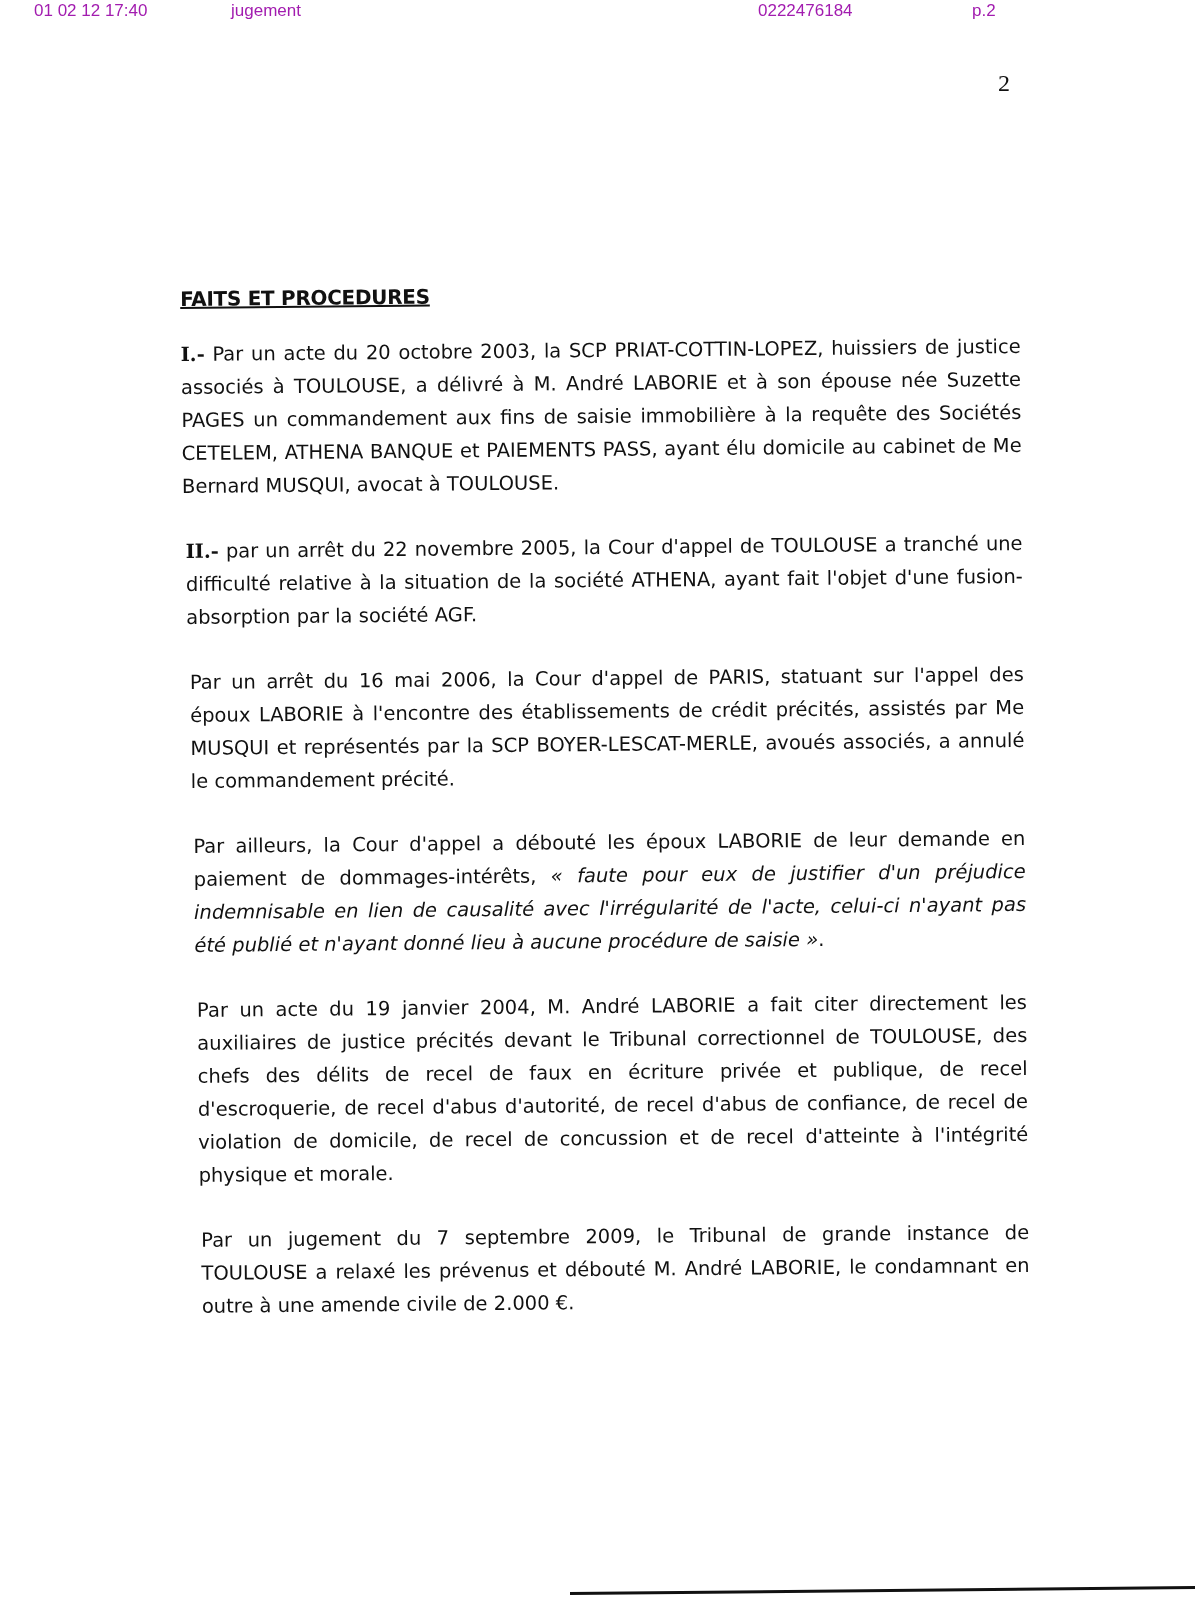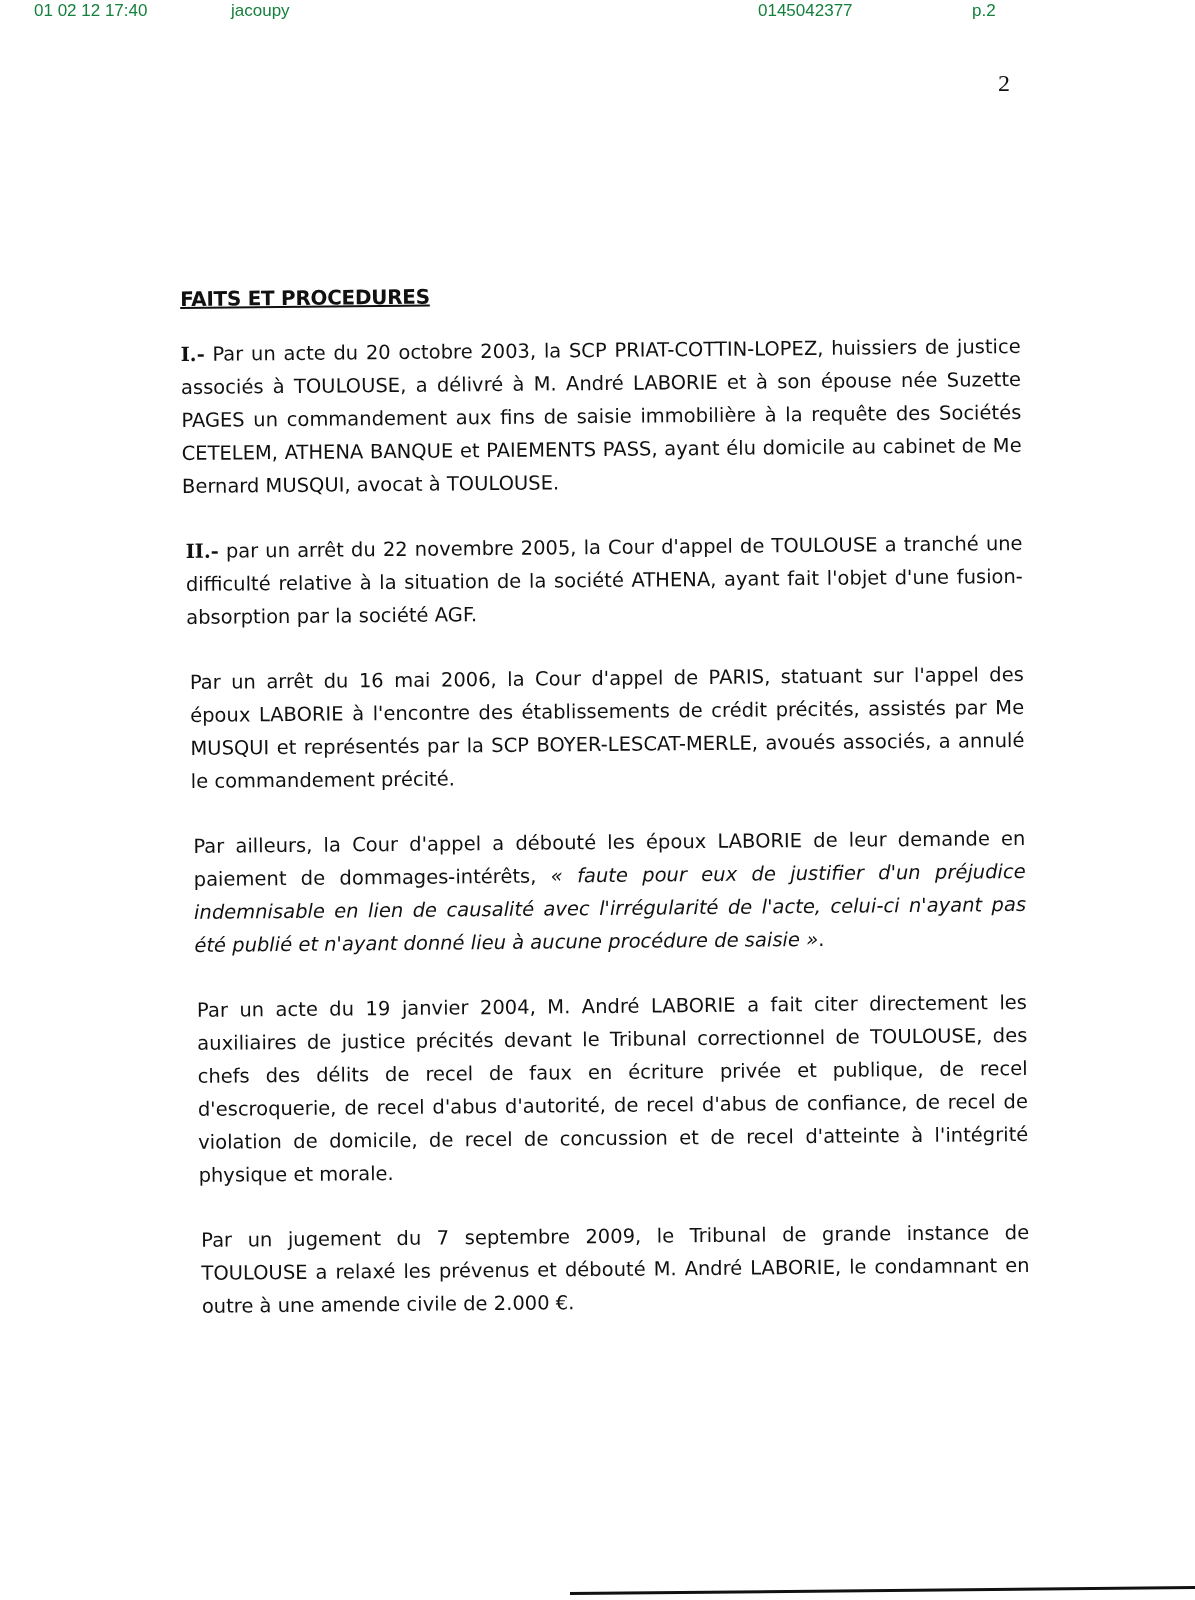--- a/index.html
+++ b/index.html
@@ -1,18 +1,18 @@
 <!DOCTYPE html>
 <html><head>
   <meta charset="utf-8">
   <style>
     html, body { margin: 0; padding: 0; background: #ffffff; }
     body { width: 1195px; height: 1600px; position: relative; overflow: hidden; color: #111; }
     .fax-header { position: absolute; top: 0; left: 0; width: 1195px; height: 30px;
-      font-family: "Liberation Sans", sans-serif; font-size: 17px; color: #15803d; }
+      font-family: "Liberation Sans", sans-serif; font-size: 17px; color: #a21caf; }
     .fax-header span { position: absolute; top: 1px; white-space: nowrap; }
     .page-number { position: absolute; top: 70px; left: 998px;
       font-family: "Liberation Serif", serif; font-size: 24px; color: #111; }
     .doc { position: absolute; left: 180px; top: 283px; width: 840px;
       font-family: "DejaVu Sans", sans-serif; font-size: 19.5px; line-height: 33px;
       transform: rotate(-0.55deg); transform-origin: 0 0; }
     .section-title { font-weight: bold; text-decoration: underline; font-size: 20px;
       margin: 0 0 22px 0; letter-spacing: -0.3px; }
     .para { margin: 0 0 32px 0; text-align: justify; }
     .para .num { font-weight: bold; font-family: "DejaVu Serif", serif; }
@@ -24,22 +24,22 @@
     .p5 { margin-left: 10px; }
     .p6 { margin-left: 12px; }
     .bottom-line { position: absolute; left: 570px; top: 1592px; width: 625px; height: 3px;
       background: #111; transform: rotate(-0.55deg); transform-origin: 0 0; }
   </style>
 </head>
 <body>
 
 <div class="fax-header">
   <span style="left:34px">01 02 12 17:40</span>
-  <span style="left:231px">jacoupy</span>
-  <span style="left:758px">0145042377</span>
+  <span style="left:231px">jugement</span>
+  <span style="left:758px">0222476184</span>
   <span style="left:972px">p.2</span>
 </div>
 
 <div class="page-number">2</div>
 
 <div class="doc">
   <div class="section-title">FAITS ET PROCEDURES</div>
 
   <p class="para p1"><span class="num">I.-</span><span> Par un acte du 20 octobre 2003, la SCP PRIAT-COTTIN-LOPEZ, huissiers de justice associés à TOULOUSE, a délivré à M. André LABORIE et à son épouse née Suzette PAGES un commandement aux fins de saisie immobilière à la requête des Sociétés CETELEM, ATHENA BANQUE et PAIEMENTS PASS, ayant élu domicile au cabinet de Me Bernard MUSQUI, avocat à TOULOUSE.</span></p>
 

